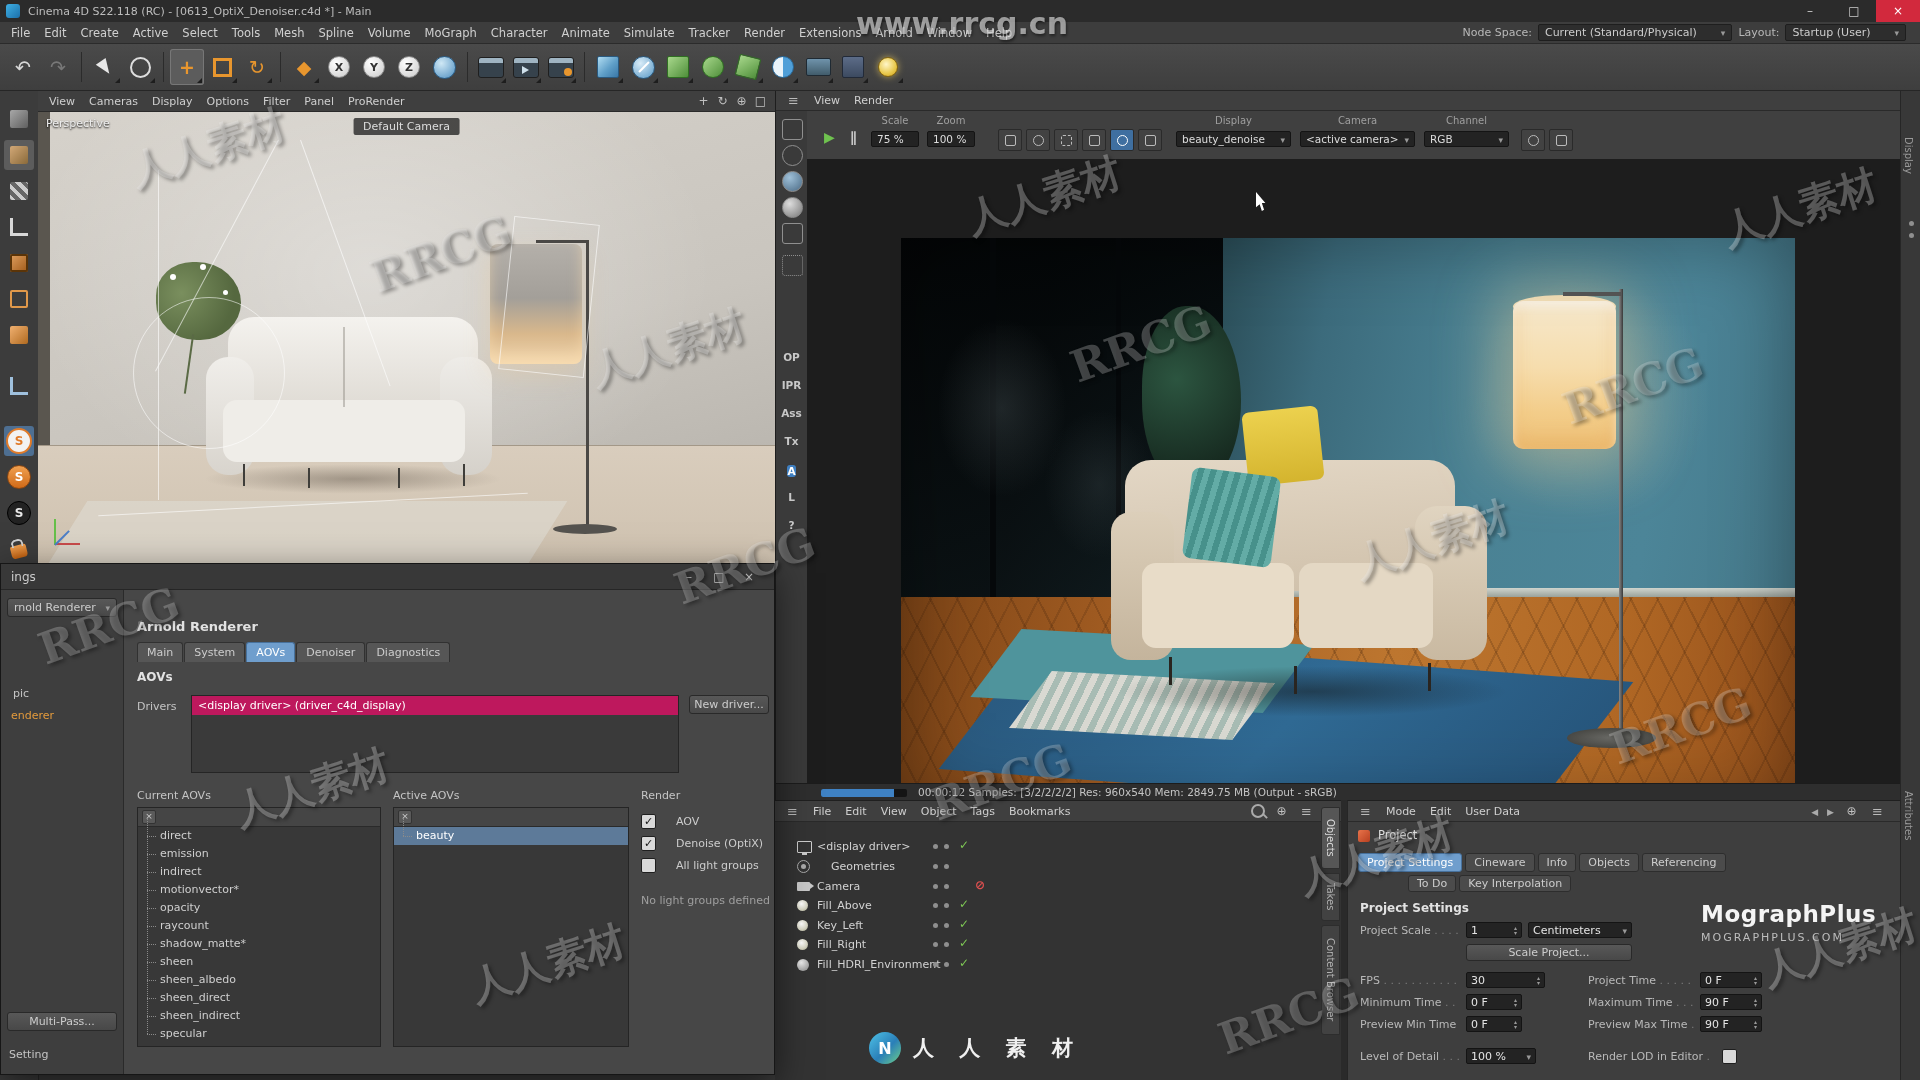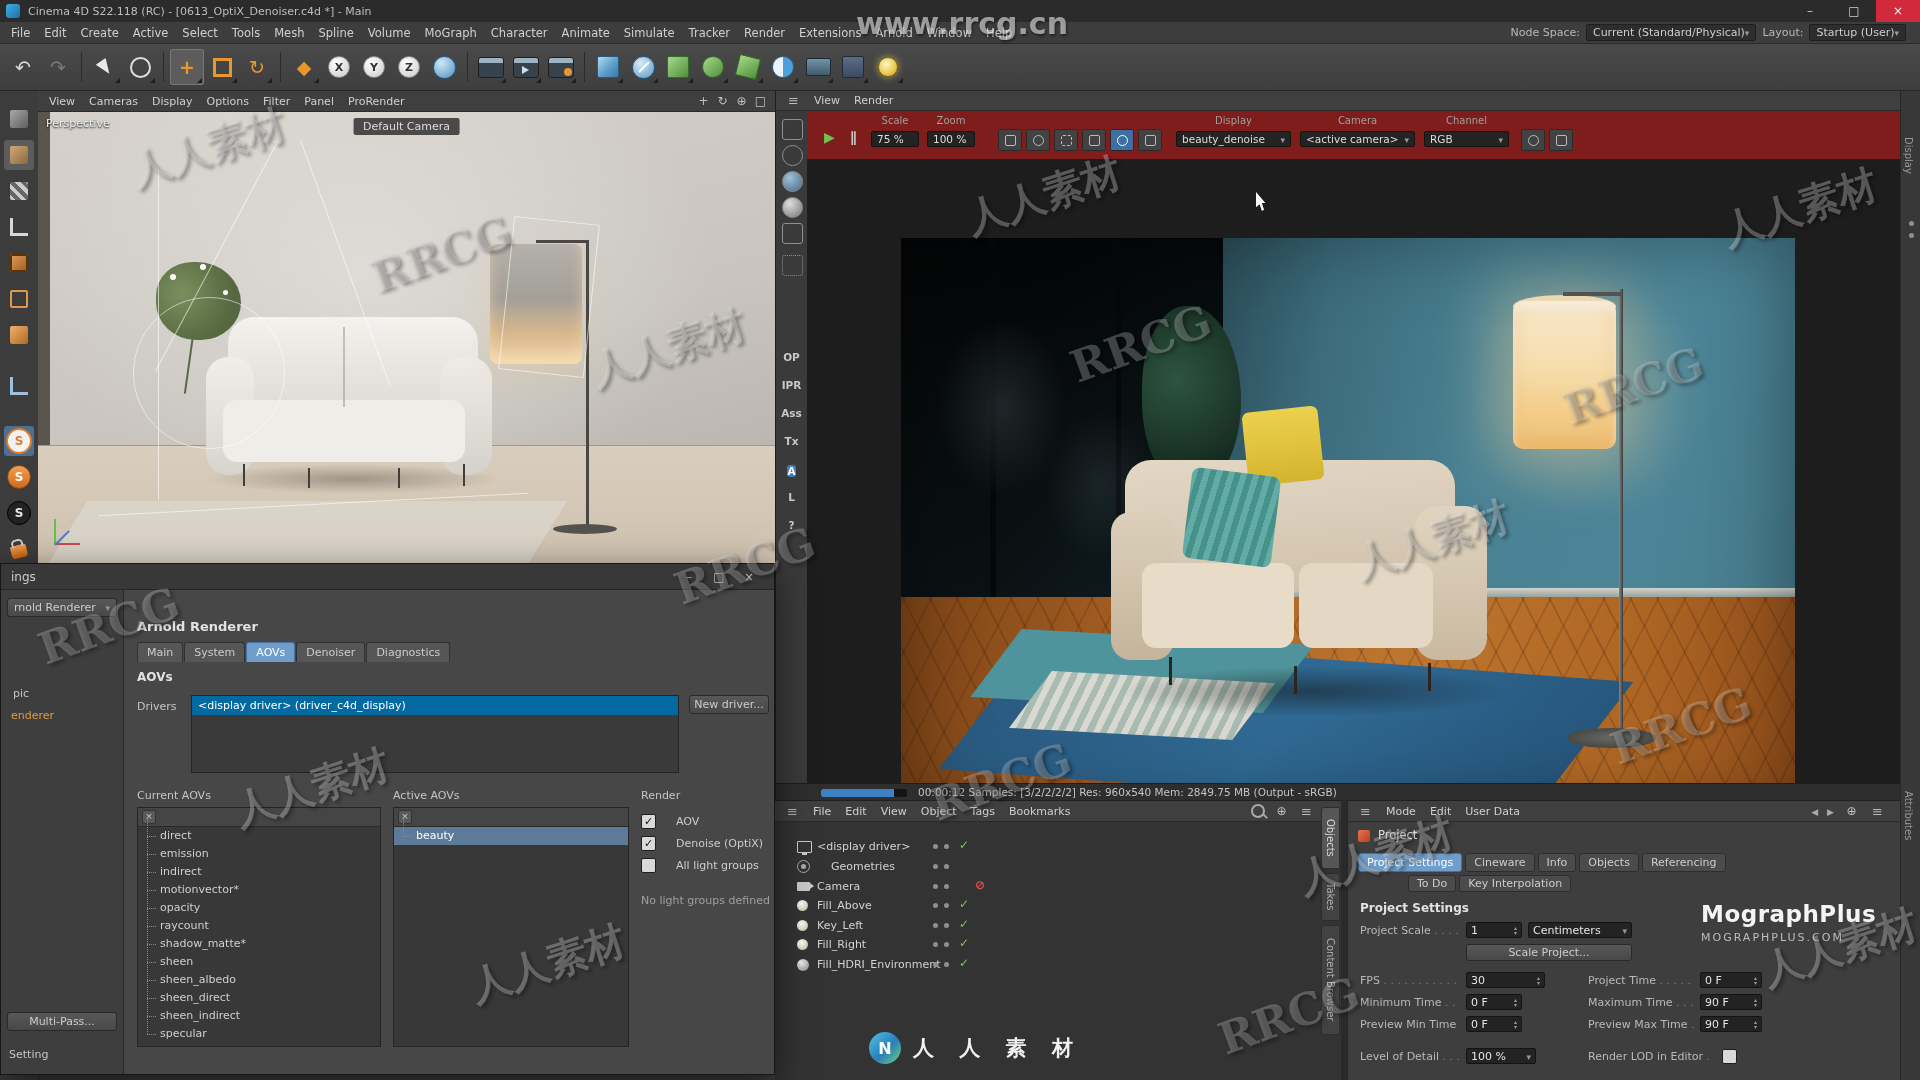--- a/index.html
+++ b/index.html
@@ -10,21 +10,21 @@
   
   .titlebar{left:0;top:0;width:1920px;height:22px;background:#2b2b2b;display:flex;align-items:center;gap:8px;padding-left:6px;box-sizing:border-box}
   .app-icon{width:14px;height:14px;border-radius:3px;background:linear-gradient(135deg,#3fb0e4,#1b6faa);flex:none}
   .tb-title{font-size:11px;color:#bdbdbd}
   .win-btns{margin-left:auto;display:flex;height:22px}
   .win-btn{width:44px;height:22px;display:flex;align-items:center;justify-content:center;color:#ccc;font-size:12px}
   .win-close{background:#d2293d;color:#fff}
   .menubar{left:0;top:22px;width:1920px;height:22px;background:#3d3d3d;border-bottom:1px solid #2b2b2b;display:flex;align-items:center;padding-left:4px;box-sizing:border-box}
   .mi{padding:0 7px;font-size:11.5px;color:#d0d0d0}
   .mb-right{margin-left:auto;display:flex;align-items:center;gap:6px;padding-right:14px;font-size:11px;color:#b8b8b8}
-  .dd{background:#2d2d2d;border:1px solid #1e1e1e;border-radius:2px;padding:1px 6px;display:flex;gap:0;font-size:11px;color:#ccc}
+  .dd{background:#2d2d2d;border:1px solid #1e1e1e;border-radius:2px;padding:1px 6px;display:flex;gap:24px;font-size:11px;color:#ccc}
   .caret::after{content:"▾";color:#999;font-size:9px}
   
   .toolbar{left:0;top:44px;width:1920px;height:47px;background:linear-gradient(#4a4a4a,#3e3e3e);border-bottom:1px solid #262626;display:flex;align-items:center;gap:1px;padding:0 6px;box-sizing:border-box}
   .ti{width:34px;height:36px;display:flex;align-items:center;justify-content:center;border-radius:3px;position:relative;flex:none}
   .ti.sel{background:#5c5c5c;box-shadow:inset 0 0 0 1px #777}
   .tsep{width:1px;height:30px;background:#2b2b2b;margin:0 5px;flex:none}
   .g{font-size:19px;line-height:1}
   .cnr::after{content:"";position:absolute;right:2px;bottom:2px;border-left:5px solid transparent;border-bottom:5px solid #1d1d1d}
   .cursor-glyph{width:0;height:0;border-left:6px solid transparent;border-right:6px solid transparent;border-top:15px solid #e8e8e8;transform:rotate(-35deg)}
   .axc{width:20px;height:20px;border-radius:50%;background:radial-gradient(circle at 35% 30%,#fff,#c9c9c9);color:#333;font-size:11px;font-weight:bold;display:flex;align-items:center;justify-content:center;border:1px solid #8a8a8a}
@@ -63,40 +63,40 @@
   .wire{position:absolute;background:rgba(255,255,255,.6)}
   
   .rsw{left:0;top:563px;width:775px;height:512px;background:#474747;border:1px solid #161616;box-shadow:0 10px 34px rgba(0,0,0,.55);z-index:5;box-sizing:border-box}
   .rsw-title{position:absolute;left:0;top:0;right:0;height:26px;background:#383838;border-bottom:1px solid #262626;display:flex;align-items:center;padding:0 10px;box-sizing:border-box;font-size:12px;color:#ccc}
   .rsw-btn{width:30px;height:24px;display:flex;align-items:center;justify-content:center;color:#bbb;font-size:12px}
   .rsw-side{position:absolute;left:0;top:26px;width:122px;bottom:0;background:#3e3e3e;border-right:1px solid #2a2a2a}
   .btn{background:linear-gradient(#585858,#484848);border:1px solid #292929;border-radius:3px;color:#ccc;font-size:11px;display:flex;align-items:center;justify-content:center;box-sizing:border-box}
   .rstab{height:19px;padding:0 9px;display:flex;align-items:center;font-size:11px;background:#565656;border:1px solid #313131;border-bottom:none;border-radius:3px 3px 0 0;color:#ccc;margin-right:1px}
   .rstab.on{background:#6f9ecd;color:#fff;border-color:#47719c}
   .listbox{position:absolute;background:#3a3a3a;border:1px solid #252525;box-sizing:border-box}
-  .selrow{height:19px;background:#0369a1;color:#fff;font-size:11px;display:flex;align-items:center;padding-left:6px}
+  .selrow{height:19px;background:#be185d;color:#fff;font-size:11px;display:flex;align-items:center;padding-left:6px}
   .aovp{position:absolute;background:#383838;border:1px solid #252525;box-sizing:border-box;overflow:hidden}
   .aovs{height:18px;background:#454545;border-bottom:1px solid #2a2a2a;display:flex;align-items:center;padding:0 4px;gap:4px}
   .clr{width:12px;height:12px;background:#5a5a5a;border:1px solid #333;border-radius:2px;color:#ccc;font-size:9px;line-height:11px;text-align:center}
   .clr::after{content:"×"}
   .aovi{height:18px;line-height:18px;padding-left:22px;font-size:11px;color:#cfcfcf;position:relative}
   .aovi::before{content:"";position:absolute;left:9px;top:-9px;height:18px;border-left:1px dotted #8a8a8a}
   .aovi::after{content:"";position:absolute;left:9px;top:9px;width:9px;border-top:1px dotted #8a8a8a}
   .aovi.on{background:#5d7a99;color:#fff}
   .cbx{width:13px;height:13px;background:#d9d9d9;border:1px solid #1f1f1f;border-radius:2px;font-size:11px;line-height:13px;text-align:center;color:#111;font-weight:bold;flex:none}
   .cbl{font-size:11px;color:#ccc;margin-left:20px}
   .lab{font-size:11px;color:#c4c4c4}
   .bold{font-weight:bold;color:#e2e2e2}
   
   .rvp{left:775px;top:91px;width:1125px;height:709px;background:#272727;border-left:1px solid #1e1e1e;box-sizing:border-box}
   .rv-strip{position:absolute;left:0;top:20px;width:31px;height:672px;background:#3a3a3a;border-right:1px solid #292929}
   .sic{position:absolute;left:6px;width:19px;height:19px;border:1px solid #8f8f8f;border-radius:3px}
   .sbt{position:absolute;left:0;width:31px;text-align:center;font-size:10.5px;color:#c8c8c8;font-weight:bold}
   .abt{width:20px;height:20px;line-height:20px;margin:0 auto;background:#3f7fc1;color:#fff;border-radius:3px}
-  .rv-toolbar{position:absolute;left:31px;top:20px;width:1094px;height:48px;background:#7f1d1d;border-bottom:1px solid #202020}
+  .rv-toolbar{position:absolute;left:31px;top:20px;width:1094px;height:48px;background:#404040;border-bottom:1px solid #202020}
   .play::before{content:"▶";color:#6fc24f;font-size:14px}
   .pause::before{content:"∥";color:#c8c8c8;font-size:14px;font-weight:bold}
   .rvlbl{position:absolute;font-size:10px;color:#9f9f9f;text-align:center}
   .rvdd{position:absolute;height:16px;background:#232323;border:1px solid #141414;border-radius:2px;display:flex;align-items:center;padding:0 5px;font-size:10.5px;color:#ddd;gap:5px;box-sizing:border-box}
   .rvdd .caret{margin-left:auto}
   .mini{position:absolute;width:22px;height:20px;background:#424242;border:1px solid #2a2a2a;border-radius:2px;display:flex;align-items:center;justify-content:center}
   .mini .dotc{width:9px;height:9px;border:1px solid #bbb;border-radius:2px}
   .mini.on{background:#3f6fa0}
   .rv-canvas{position:absolute;left:31px;top:68px;width:1094px;height:624px;background:#1d1d1d}
   .rv-status{position:absolute;left:0;top:692px;width:1125px;height:17px;background:#2e2e2e;border-top:1px solid #1c1c1c;display:flex;align-items:center}

